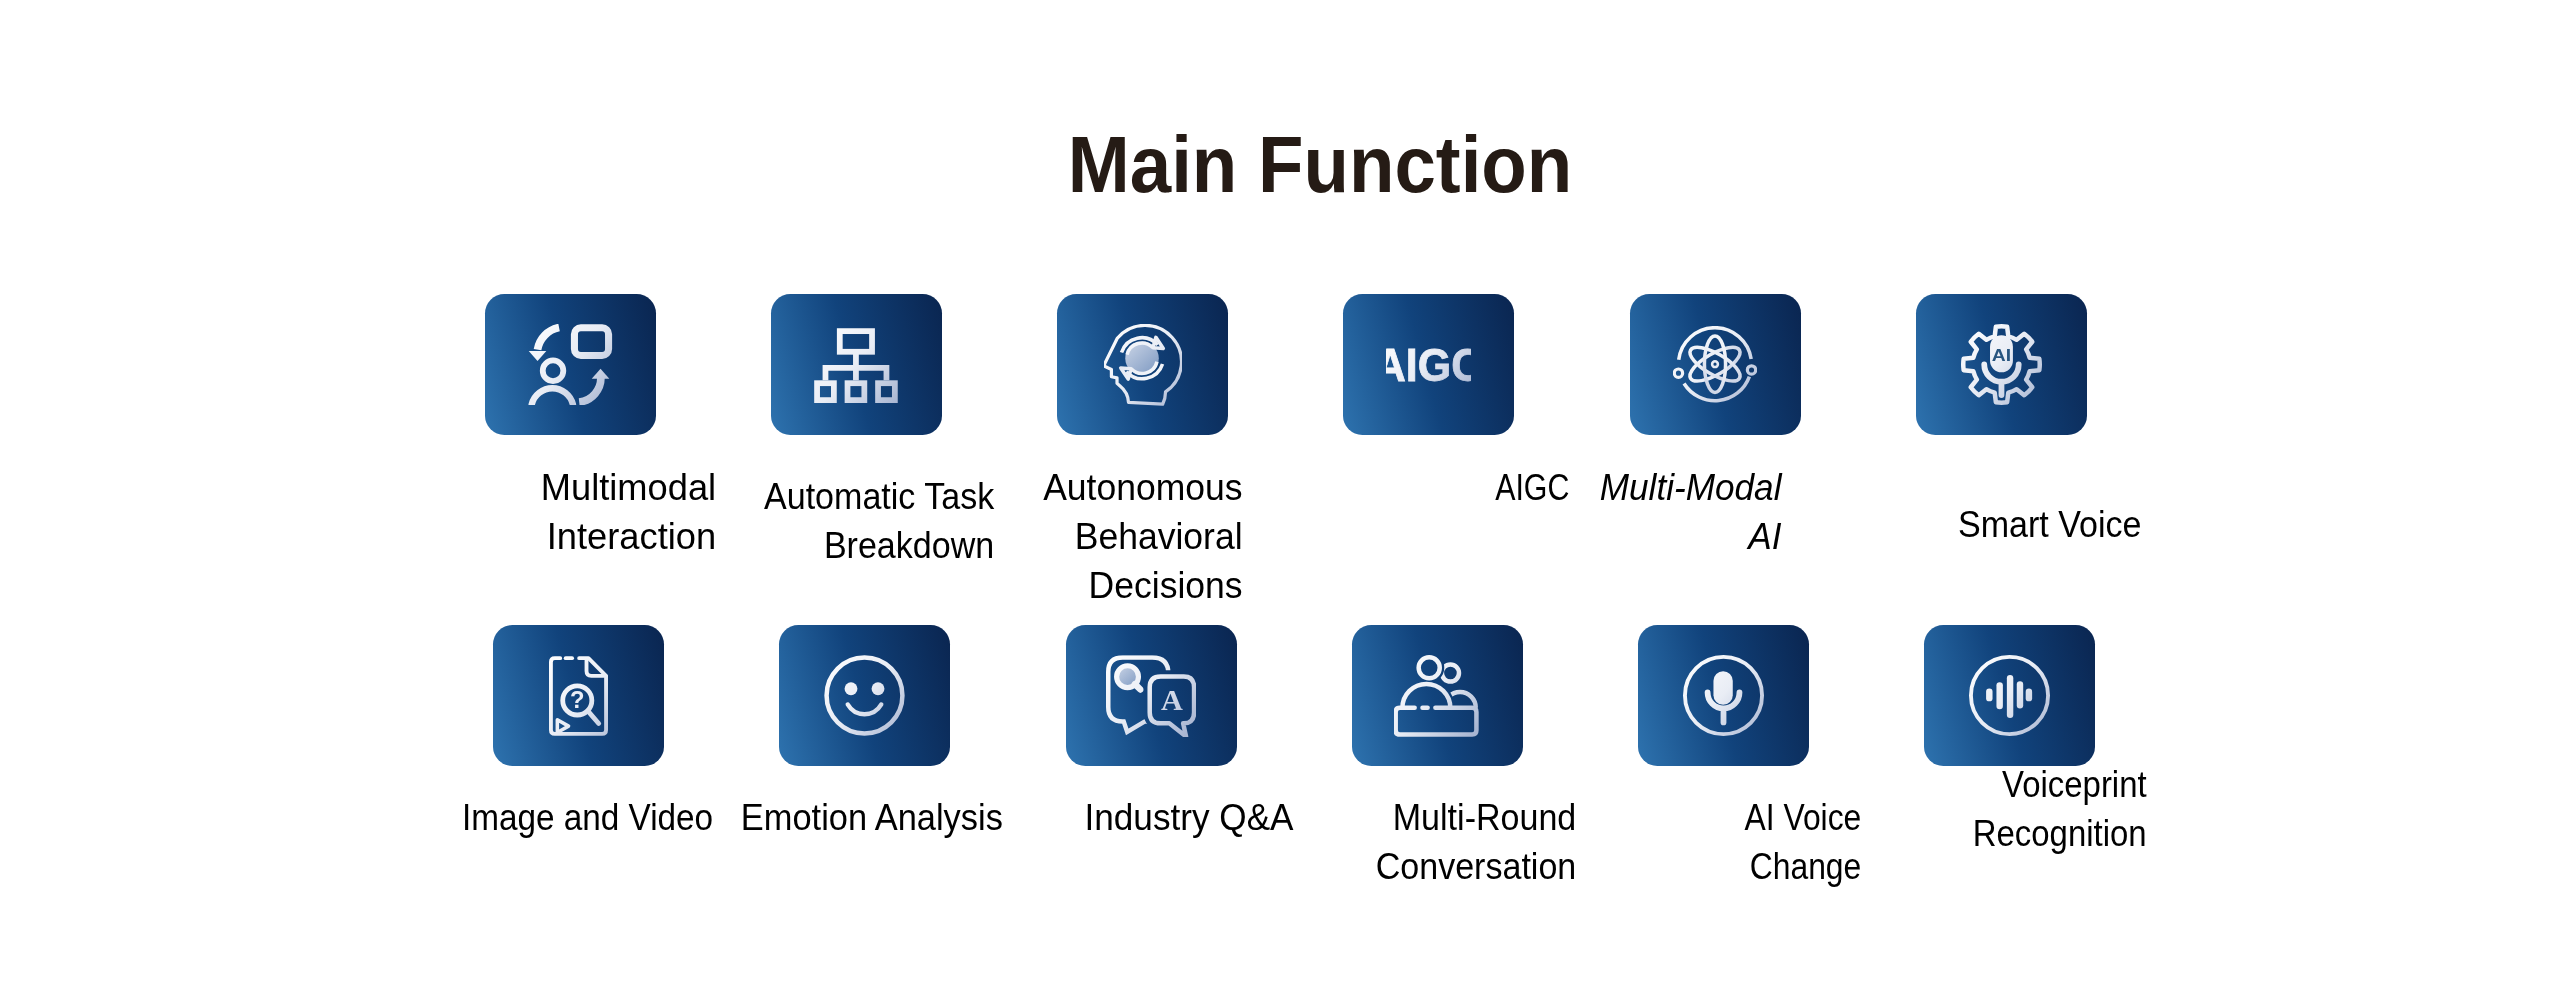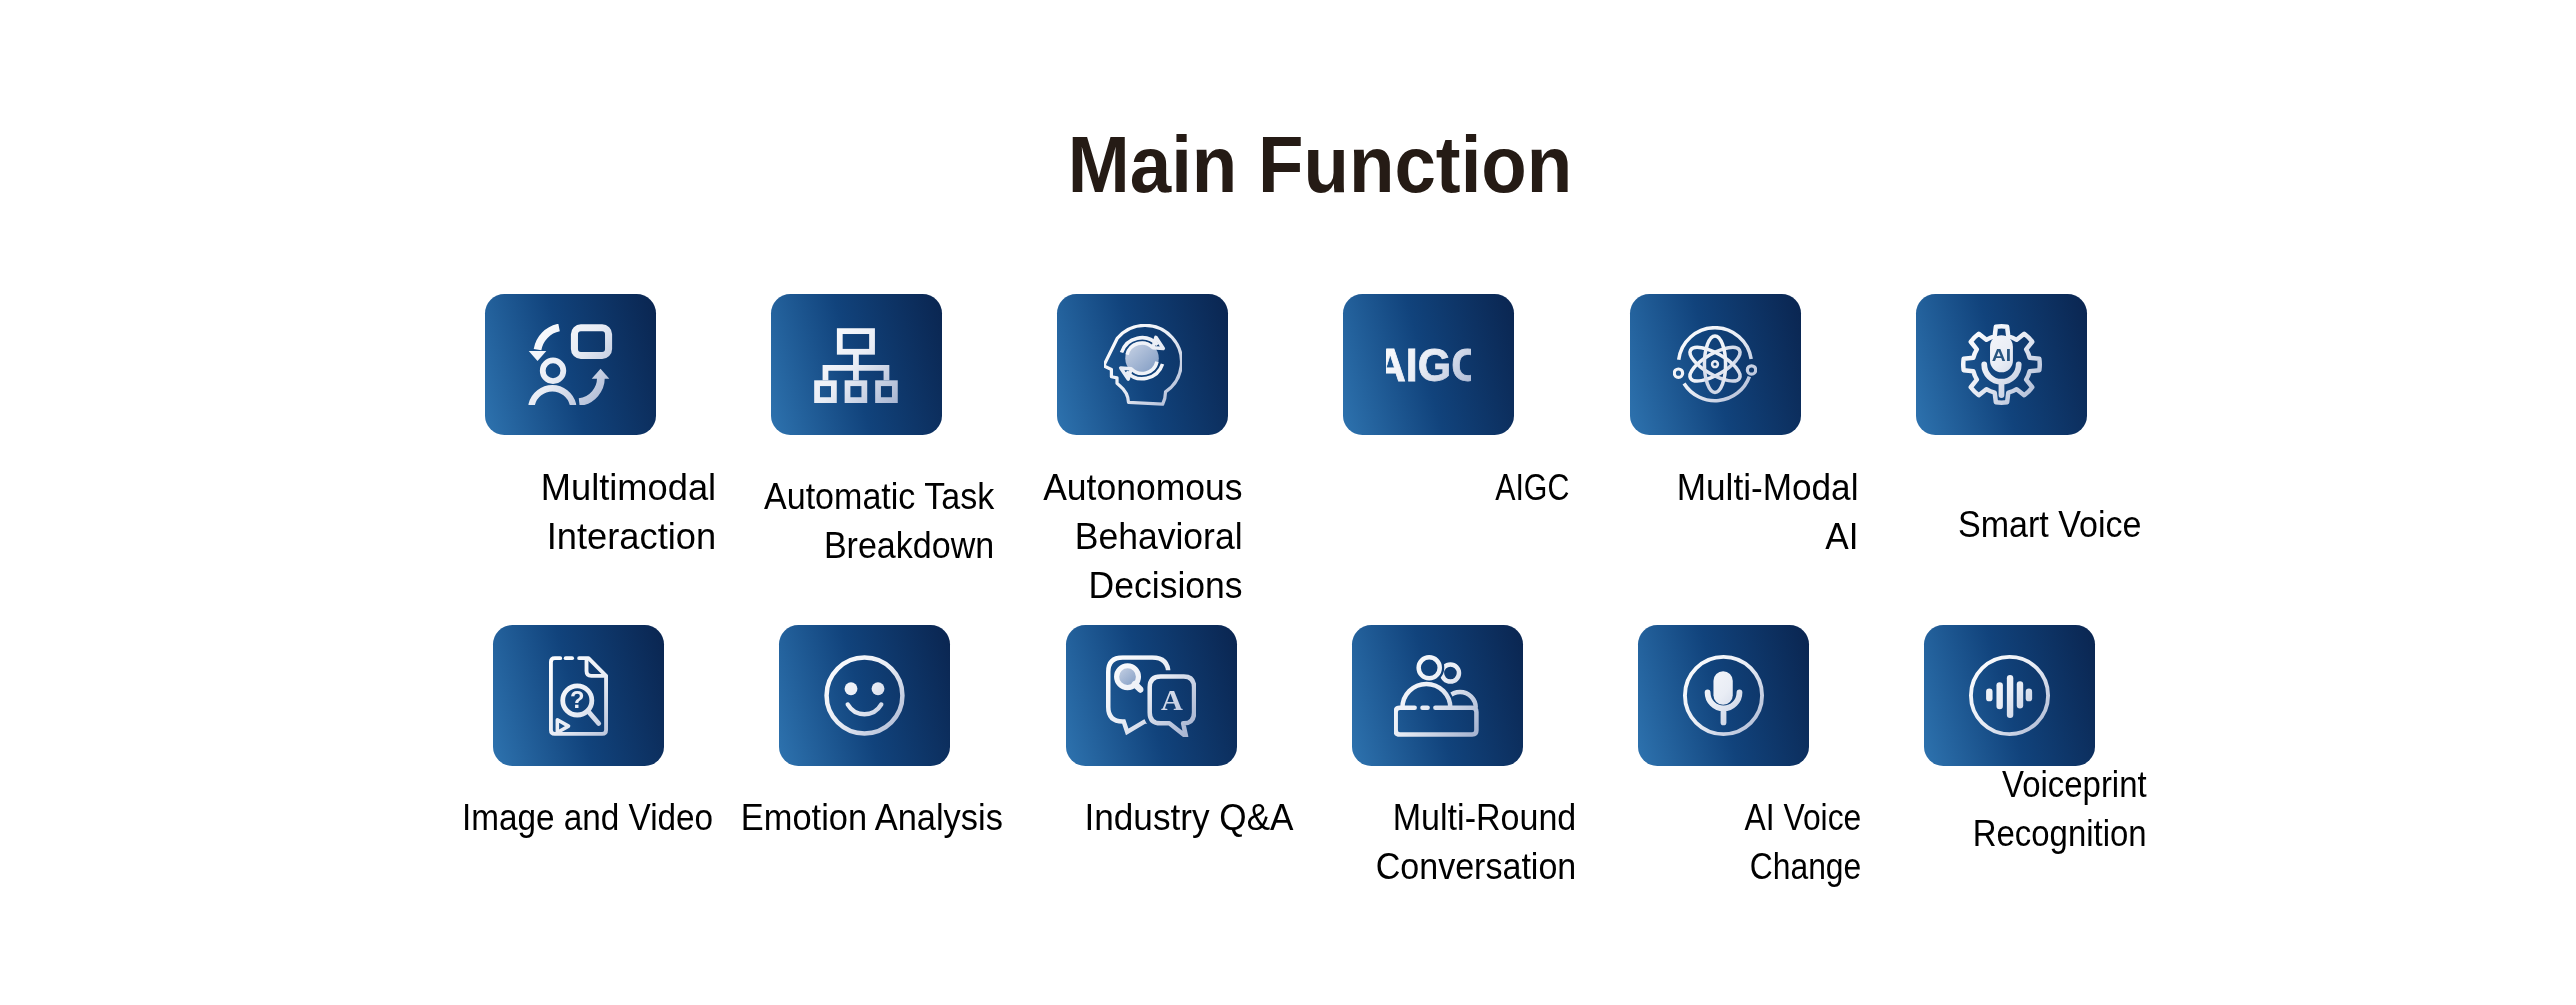--- a/index.html
+++ b/index.html
@@ -80,21 +80,21 @@
         <ellipse cx="65.5" cy="59.5" rx="44" ry="16.5" transform="rotate(-30 65.5 59.5)"></ellipse>
         <ellipse cx="65.5" cy="59.5" rx="44" ry="16.5" transform="rotate(30 65.5 59.5)"></ellipse>
         <ellipse cx="65.5" cy="59.5" rx="44" ry="16.5" transform="rotate(90 65.5 59.5)"></ellipse>
         <circle cx="65.5" cy="59.5" r="4.5" stroke-width="4"></circle>
         <path d="M8.9 52.6 A 57 57 0 0 1 121.9 51.6"></path>
         <path d="M17.2 89.7 A 57 57 0 0 0 119.1 79"></path>
         <circle cx="8.5" cy="73.5" r="6.5" stroke-width="5"></circle>
         <circle cx="122.5" cy="68.5" r="6.5" stroke-width="5"></circle>
       </g>
     </svg></div>
-<div class="lab" style="left:1567px;top:463px;"><span style="transform:scaleX(0.95)">Multi-Modal<br>AI</span></div>
+<div class="lab" style="left:1490px;top:463px;font-style:italic;"><span style="transform:scaleX(0.95)">Multi-Modal<br>AI</span></div>
 <div class="tile" style="left:1916px;top:294px;"></div>
 <div class="ic" style="left:1959px;top:324px;"><svg width="85" height="81" viewBox="0 0 131.5 126">
       <path d="M 55.2 19.2 L 57.0 4.2 A 59.5 59.5 0 0 1 74.5 4.2 L 76.3 19.2 A 45.0 45.0 0 0 1 89.3 24.6 L 101.1 15.2 A 59.5 59.5 0 0 1 113.6 27.6 L 104.1 39.5 A 45.0 45.0 0 0 1 109.5 52.5 L 124.6 54.2 A 59.5 59.5 0 0 1 124.6 71.8 L 109.5 73.5 A 45.0 45.0 0 0 1 104.1 86.5 L 113.6 98.4 A 59.5 59.5 0 0 1 101.1 110.8 L 89.3 101.4 A 45.0 45.0 0 0 1 76.3 106.8 L 74.5 121.8 A 59.5 59.5 0 0 1 57.0 121.8 L 55.2 106.8 A 45.0 45.0 0 0 1 42.2 101.4 L 30.4 110.8 A 59.5 59.5 0 0 1 17.9 98.4 L 27.4 86.5 A 45.0 45.0 0 0 1 22.0 73.5 L 6.9 71.8 A 59.5 59.5 0 0 1 6.9 54.2 L 22.0 52.5 A 45.0 45.0 0 0 1 27.4 39.5 L 17.9 27.6 A 59.5 59.5 0 0 1 30.4 15.2 L 42.2 24.6 A 45.0 45.0 0 0 1 55.2 19.2 Z" fill="none" stroke="url(#sg)" stroke-width="7" stroke-linejoin="round"></path>
       <rect x="47.9" y="17.4" width="35.6" height="57.7" rx="17.8" fill="url(#sg)"></rect>
       <text x="65.7" y="57.5" font-family="Liberation Sans, sans-serif" font-weight="bold" font-size="27" fill="#28557f" text-anchor="middle" textLength="30" lengthAdjust="spacingAndGlyphs">AI</text>
       <g fill="none" stroke="url(#sg)" stroke-width="9" stroke-linecap="round">
         <path d="M38.9 63 A 26.8 26.8 0 0 0 92.5 63"></path>
         <path d="M65.7 90.5 L65.7 110.5"></path>
       </g>
     </svg></div>

